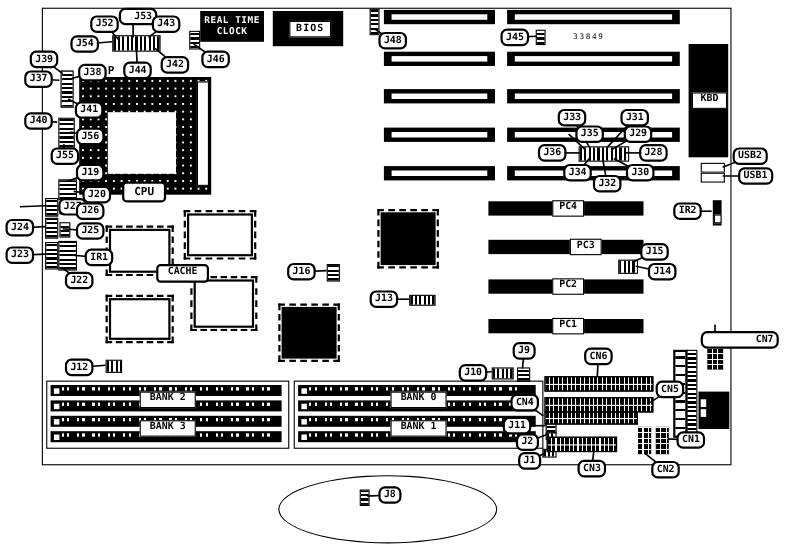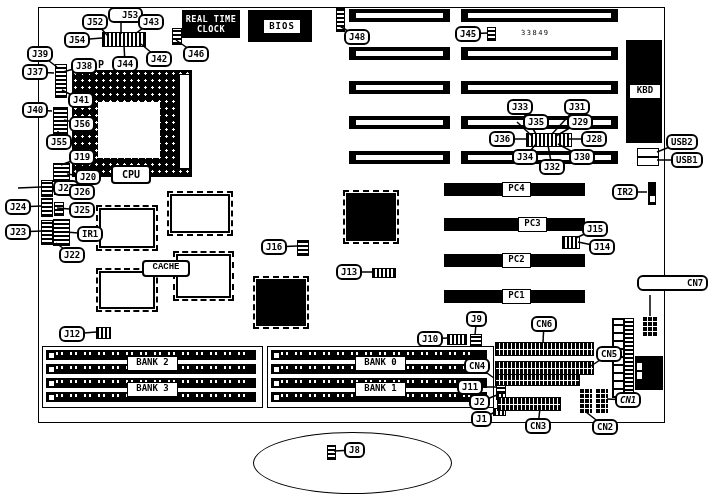--- a/index.html
+++ b/index.html
@@ -78,21 +78,21 @@
   <div class="abs" style="left:98px;top:102px;width:62px;height:56px;background:#fff;z-index:8;"></div>
   <div class="plain-text" style="left:97px;top:59px;font:bold 10px 'DejaVu Sans Mono',monospace;background:#fff;padding:0 1px;z-index:10;">P</div>
   <div class="slot-label" style="left:111px;top:119px;width:36px;height:15px;line-height:15px;border-radius:4px;border-width:2px;font-size:10px;margin-top:46px;">
     <span>CPU</span>
   </div>
 
   <div class="chip" style="left:170px;top:194px;width:56px;height:35px;"></div>
   <div class="chip" style="left:99px;top:208px;width:52px;height:36px;"></div>
   <div class="chip" style="left:176px;top:254px;width:51px;height:40px;"></div>
   <div class="chip" style="left:99px;top:271px;width:52px;height:34px;"></div>
-  <div class="slot-label" style="left:142px;top:260px;width:44px;height:13px;border-radius:4px;border-width:2px;font-family:Liberation Mono, monospace;">
+  <div class="slot-label" style="left:142px;top:240px;width:44px;height:13px;border-radius:4px;border-width:2px;">
     <span>CACHE</span>
   </div>
 
   <div class="qfp" style="left:346px;top:193px;width:50px;height:48px;"></div>
   <div class="qfp" style="left:256px;top:279px;width:50px;height:47px;"></div>
 
   <div class="blackbox" style="left:626px;top:40px;width:36px;height:103px;"></div>
   <div class="slot-label" style="left:629px;top:84px;width:30px;height:13px;">
     <span>KBD</span>
   </div>
@@ -284,27 +284,27 @@
     <div class="callout" style="left: 512px; top: 149px;">J34</div>
     <div class="callout" style="left: 569px; top: 149px;">J30</div>
     <div class="callout" style="left: 539px; top: 159px;">J32</div>
     <div class="callout" style="left: 666px; top: 134px;">USB2</div>
     <div class="callout" style="left: 671px; top: 152px;">USB1</div>
     <div class="callout" style="left: 612px; top: 184px;">IR2</div>
     <div class="callout" style="left: 582px; top: 221px;">J15</div>
     <div class="callout" style="left: 589px; top: 239px;">J14</div>
     <div class="callout" style="left: 261px; top: 239px;">J16</div>
     <div class="callout" style="left: 336px; top: 264px;">J13</div>
-    <div class="callout" style="left: 637px; top: 275px; padding-left: 48px;">CN7</div>
+    <div class="callout" style="left: 637px; top: 301px; padding-left: 48px;">CN7</div>
     <div class="callout" style="left: 466px; top: 311px;">J9</div>
     <div class="callout" style="left: 531px; top: 316px;">CN6</div>
     <div class="callout" style="left: 417px; top: 331px;">J10</div>
     <div class="callout" style="left: 59px; top: 326px;">J12</div>
     <div class="callout" style="left: 596px; top: 346px;">CN5</div>
     <div class="callout" style="left: 464px; top: 358px;">CN4</div>
     <div class="callout" style="left: 457px; top: 379px;">J11</div>
     <div class="callout" style="left: 469px; top: 394px;">J2</div>
     <div class="callout" style="left: 471px; top: 411px;">J1</div>
     <div class="callout" style="left: 525px; top: 418px;">CN3</div>
-    <div class="callout" style="left: 615px; top: 392px; font-style: italic;">CN1</div>
+    <div class="callout" style="left: 615px; top: 392px;">CN1</div>
     <div class="callout" style="left: 592px; top: 419px;">CN2</div>
     <div class="callout" style="left: 344px; top: 442px;">J8</div>
   </div>
 
 </body></html>

